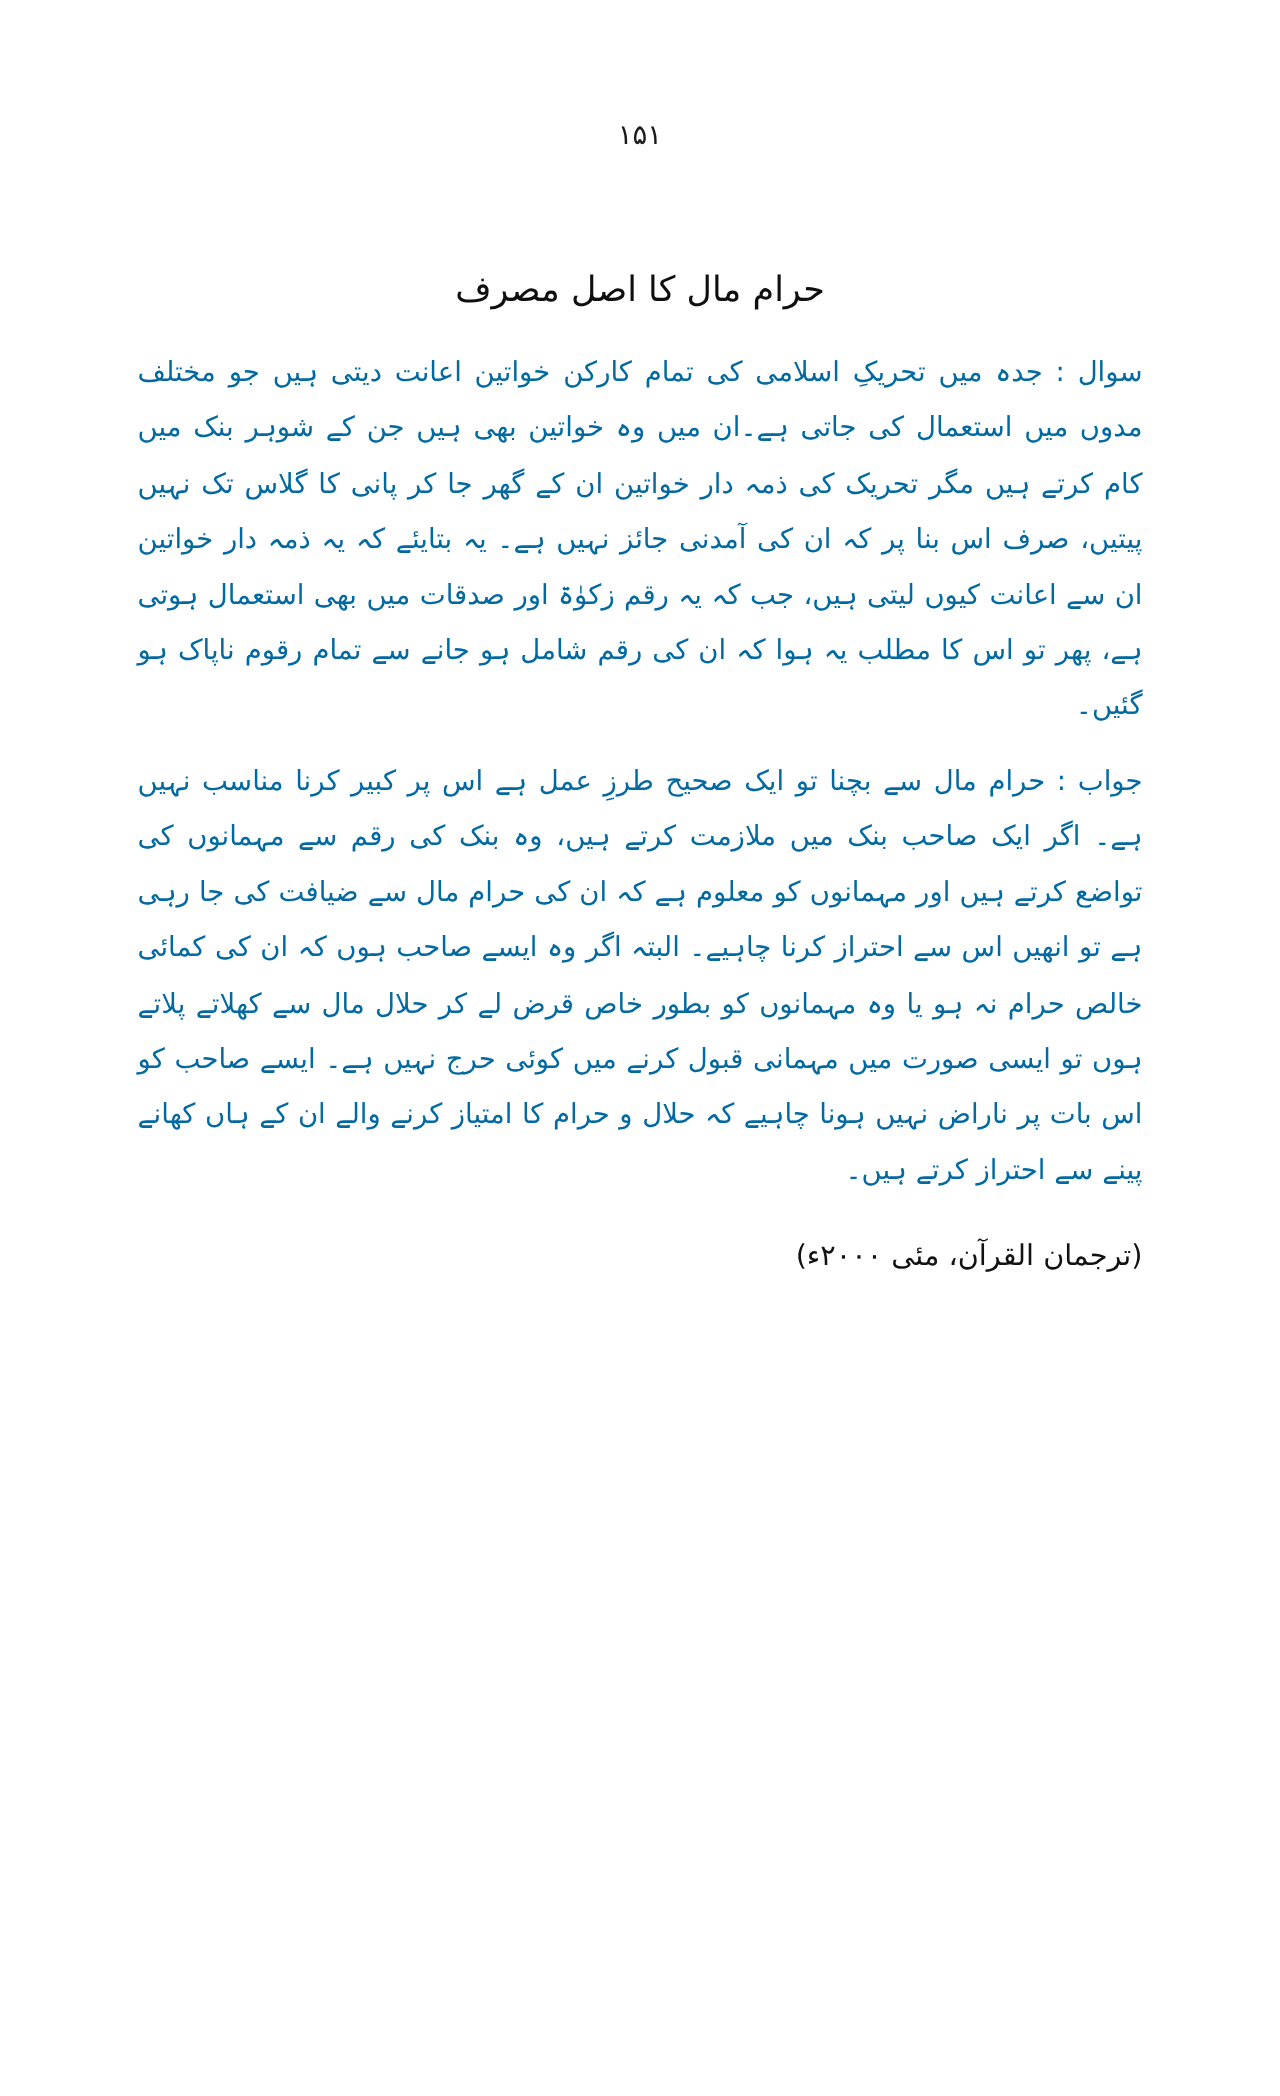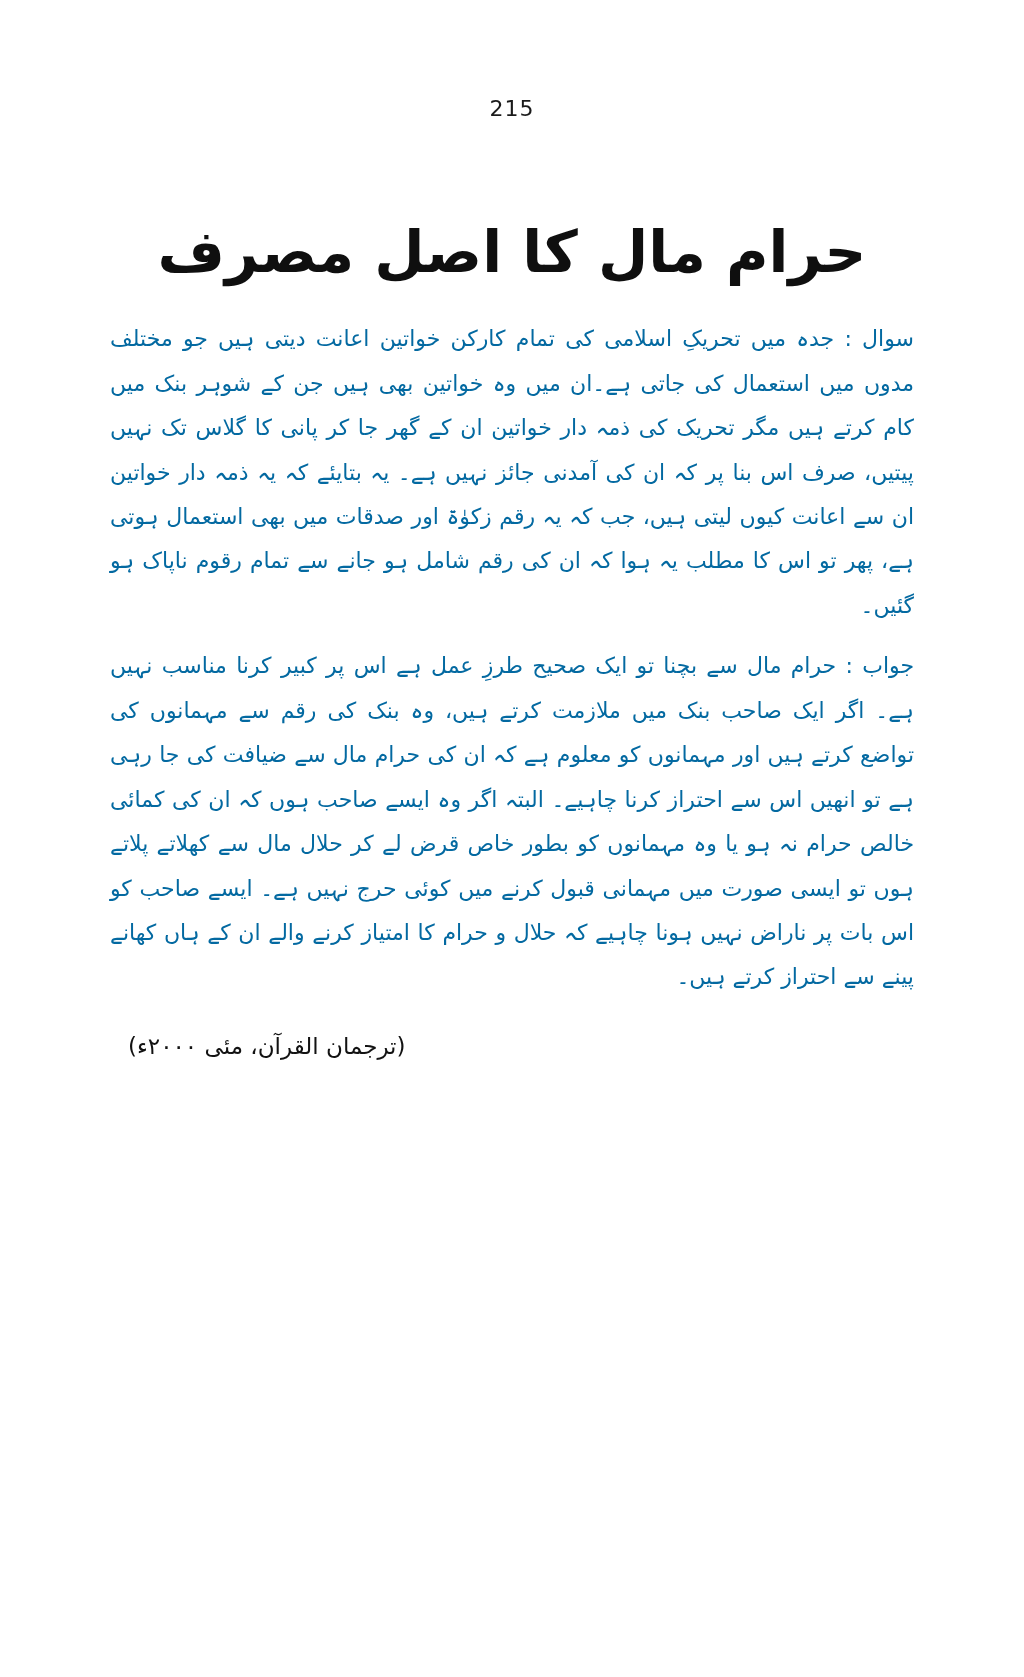--- a/index.html
+++ b/index.html
@@ -34,23 +34,23 @@
   }
   .content {
     margin: 0 auto;
     width: 804px;
     padding-top: 92px;
     direction: rtl;
     text-align: right;
   }
   .doc-title {
     text-align: center;
-    font-size: 58px;
+    font-size: 28px;
     line-height: 1.35;
-    font-weight: 700;
+    font-weight: 400;
     color: #0f0f0f;
     margin: 0 0 26px 0;
     direction: rtl;
     font-family: "DejaVu Sans", sans-serif;
   }
   .para {
     font-size: 22px;
     line-height: 2.02;
     color: #0369a1;
     margin: 0 0 16px 0;
@@ -63,35 +63,35 @@
     margin-bottom: 10px;
   }
   .para-block {
     margin-bottom: 14px;
   }
   .source-line {
     font-size: 23px;
     line-height: 1.8;
     color: #121212;
     direction: rtl;
-    text-align: left;
+    text-align: right;
     margin-top: 26px;
     padding-left: 18px;
     font-family: "DejaVu Sans", sans-serif;
   }
   .spacer-bottom {
     height: 220px;
   }
 </style>
 </head>
 <body>
 
 <div class="page">
 
-  <div class="page-number">215</div>
+  <div class="page-number">۱۵۱</div>
 
   <div class="content">
 
     <h1 class="doc-title">حرام مال کا اصل مصرف</h1>
 
     <div class="para-block">
       <p class="para">سوال : جدہ میں تحریکِ اسلامی کی تمام کارکن خواتین اعانت دیتی ہیں جو مختلف مدوں میں استعمال کی جاتی ہے۔ان میں وہ خواتین بھی ہیں جن کے شوہر بنک میں کام کرتے ہیں مگر تحریک کی ذمہ دار خواتین ان کے گھر جا کر پانی کا گلاس تک نہیں پیتیں، صرف اس بنا پر کہ ان کی آمدنی جائز نہیں ہے۔ یہ بتایئے کہ یہ ذمہ دار خواتین ان سے اعانت کیوں لیتی ہیں، جب کہ یہ رقم زکوٰۃ اور صدقات میں بھی استعمال ہوتی ہے، پھر تو اس کا مطلب یہ ہوا کہ ان کی رقم شامل ہو جانے سے تمام رقوم ناپاک ہو گئیں۔</p>
     </div>
 
     <div class="para-block">

